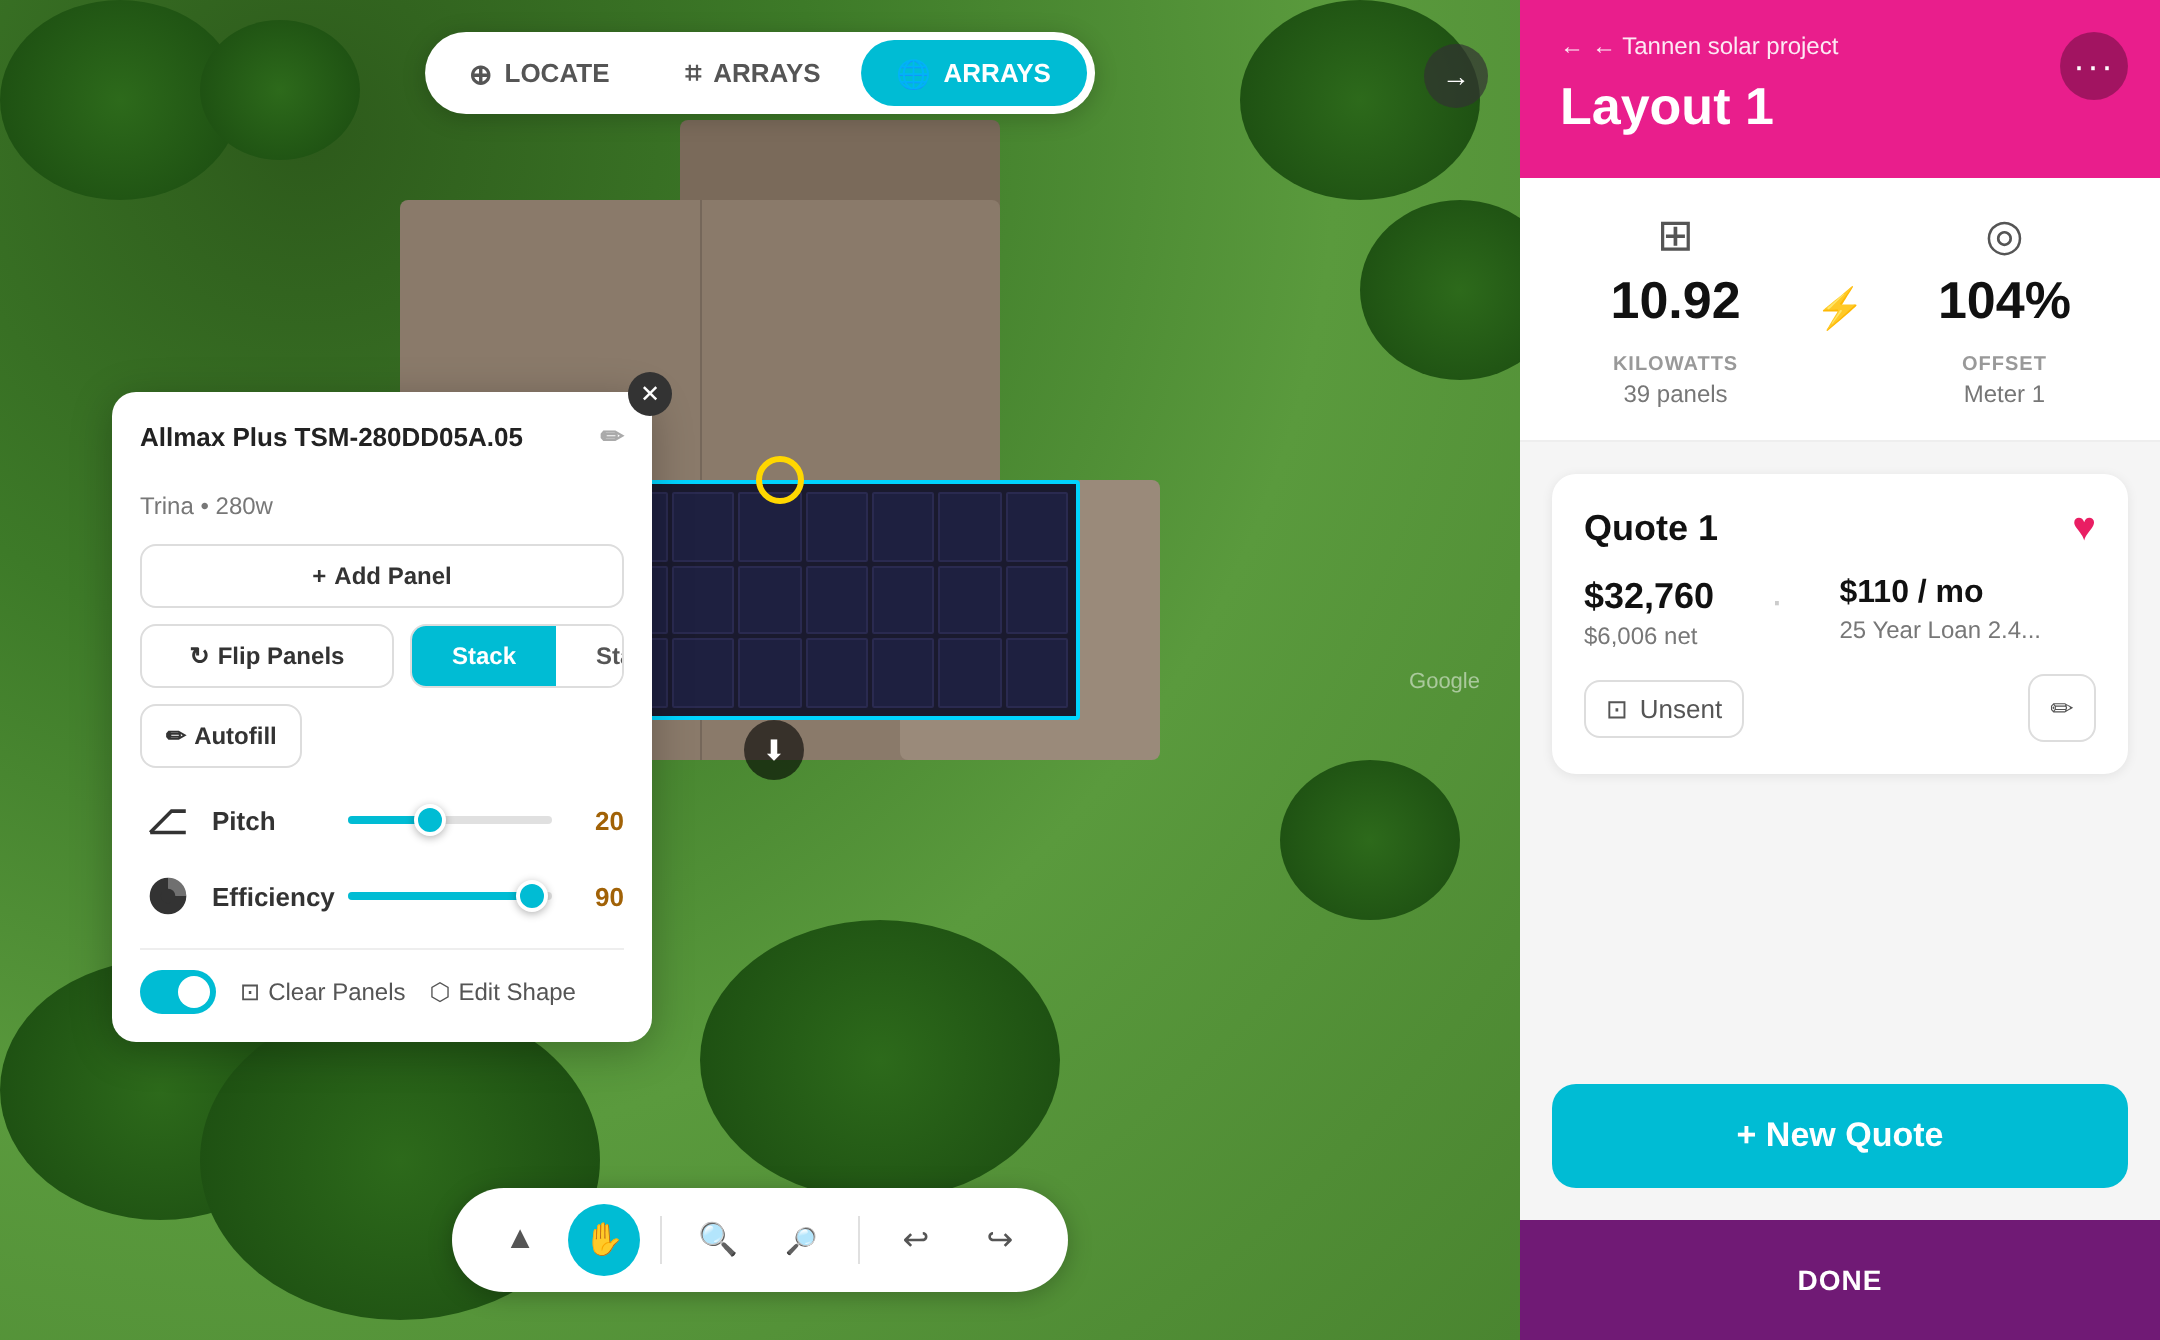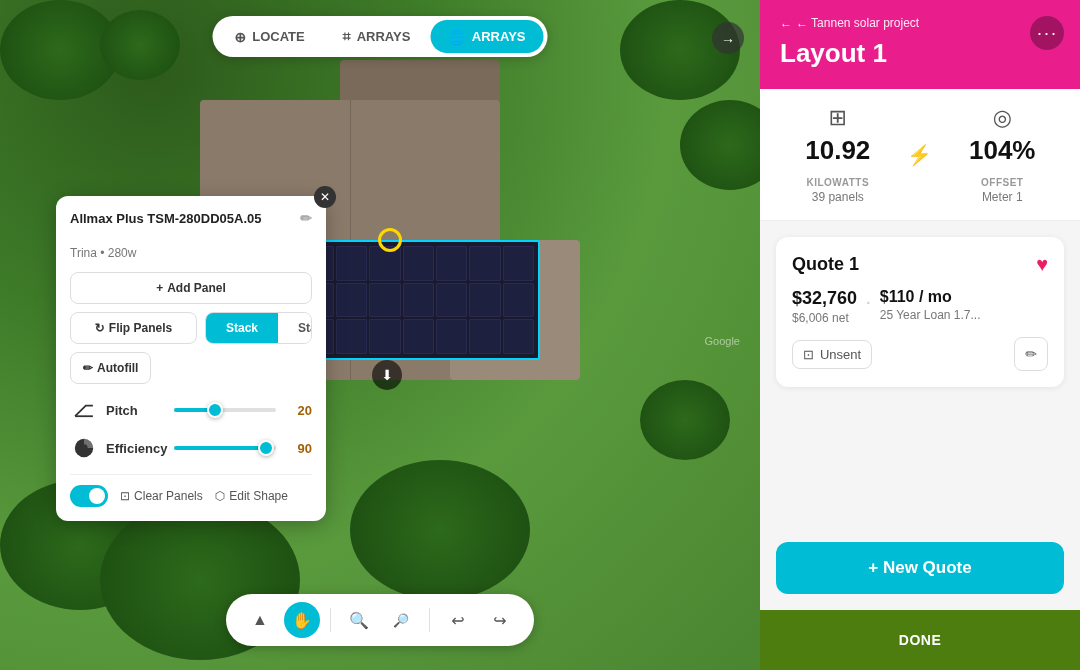--- a/index.html
+++ b/index.html
@@ -500,21 +500,21 @@
     }
 
     .heart-icon {
       color: #e91e63;
       font-size: 20px;
     }
 
     .quote-pricing {
       display: flex;
       align-items: flex-start;
-      gap: 8px;
+      gap: 28px;
       margin-bottom: 12px;
     }
 
     .quote-price-main {
       font-size: 18px;
       font-weight: 700;
       color: #111;
     }
 
     .quote-price-net {
@@ -598,21 +598,21 @@
       font-weight: 700;
       letter-spacing: 0.5px;
     }
 
     .saved-btn {
       background: #2e7d52;
       color: white;
     }
 
     .done-btn {
-      background: #4d7c0f;
+      background: #701a75;
       color: white;
     }
 
     
     .tree-cluster {
       position: absolute;
       border-radius: 50%;
       background: radial-gradient(circle, #2d6a1b, #1a4a10);
     }
   </style>
@@ -839,21 +839,21 @@
       </div>
 
       <div class="quote-pricing">
         <div>
           <div class="quote-price-main">$32,760</div>
           <div class="quote-price-net">$6,006 net</div>
         </div>
         <div class="price-dot">·</div>
         <div>
           <div class="quote-monthly">$110 / mo</div>
-          <div class="quote-loan">25 Year Loan 1.7...</div>
+          <div class="quote-loan">25 Year Loan 2.4...</div>
         </div>
       </div>
 
       <div class="quote-status-row">
         <div class="unsent-badge">
           <span>⊡</span>
           <span>Unsent</span>
         </div>
         <button class="quote-edit-btn">
           <span>✏</span>

